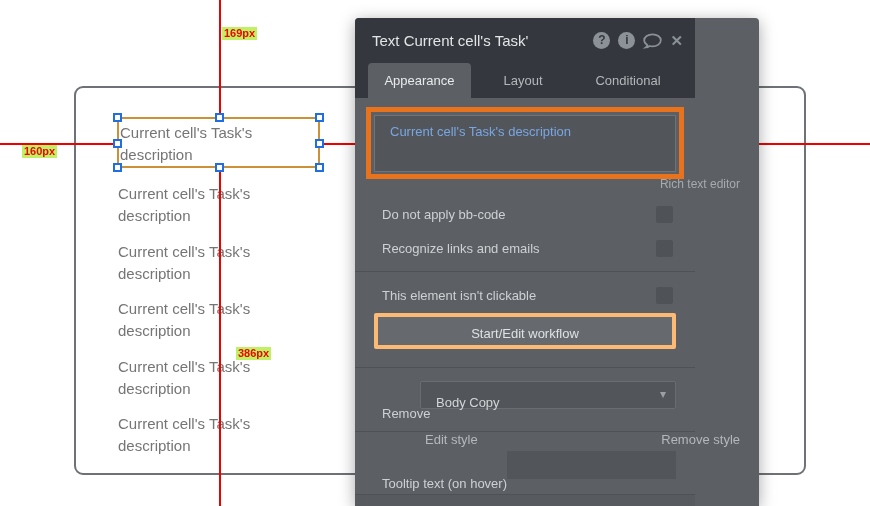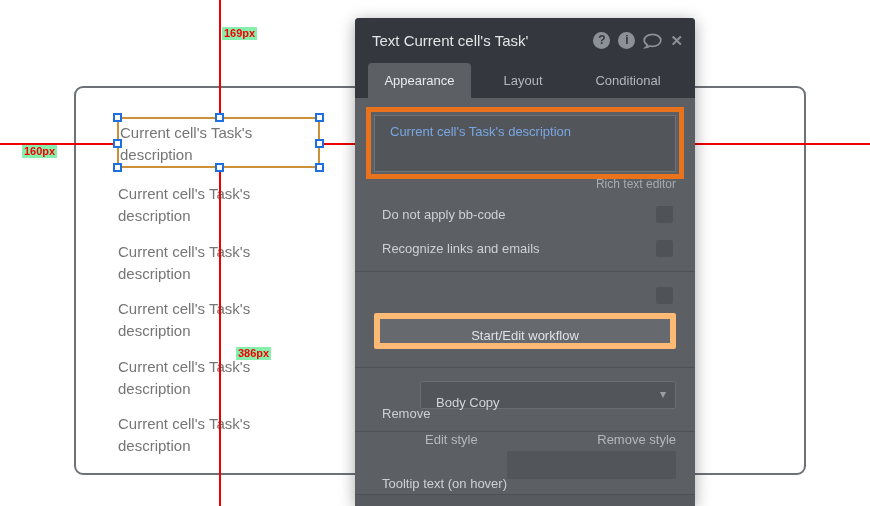--- a/index.html
+++ b/index.html
@@ -21,28 +21,28 @@
   .selection { position:absolute; left:117px; top:117px; width:203px; height:51px;
     background:#ffffff; border:2px solid #cc9136; z-index:4; }
   .sel-text { position:absolute; left:1px; top:3px; width:196px; color:#757575;
     font-size:15px; line-height:22px; }
   .handle { position:absolute; width:9px; height:9px; background:#ffffff;
     border:2px solid #1f6fe0; z-index:5; }
   .h-nw{left:-6px;top:-6px;} .h-n{left:96px;top:-6px;} .h-ne{right:-6px;top:-6px;}
   .h-w{left:-6px;top:20px;}  .h-e{right:-6px;top:20px;}
   .h-sw{left:-6px;bottom:-6px;} .h-s{left:96px;bottom:-6px;} .h-se{right:-6px;bottom:-6px;}
 
-  .measure { position:absolute; z-index:6; color:#f50000; background:#86efac;
+  .measure { position:absolute; z-index:6; color:#f50000; background:#bef264;
     font-size:11px; font-weight:bold; padding:0 2px; line-height:13px; }
   .m-169 { left:222px; top:27px; }
   .m-160 { left:22px;  top:145px; }
   .m-386 { left:220px; top:347px;margin-left:16px; }
 
   
-  .panel { position:absolute; left:355px; top:18px; width:340px; height:488px;
+  .panel { position:absolute; left:355px; top:18px; width:404px; height:488px;
     background:#5c6065; z-index:10; border-radius:4px 4px 0 0; overflow:hidden;
     box-shadow:0 3px 16px rgba(0,0,0,0.35); font-size:13px; color:#ced1d3; }
   .p-header { position:absolute; left:0; top:0; width:340px; height:45px;
     background:#34383e; display:flex; align-items:center; padding:0 12px 0 17px; }
   .p-title { color:#e3e5e7; font-size:15px; flex:1 1 auto; white-space:nowrap; }
   .p-icons { display:flex; align-items:center; gap:8px; }
   .icn-circle { width:17px; height:17px; border-radius:50%; background:#8b9196; color:#34383e;
     font-size:12px; font-weight:bold; text-align:center; line-height:17px; cursor:pointer; }
   .icn-close { color:#8b9196; font-size:15px; font-weight:bold; line-height:17px; cursor:pointer; }
   .icn-bubble { display:block; cursor:pointer; }
@@ -63,21 +63,21 @@
 
   .row-label { position:absolute; left:21px; color:#ced1d3;margin-left:6px; }
   .lbl-bbcode { top:189px; } .lbl-links { top:223px; } .lbl-click { top:270px; }
   .checkbox { position:absolute; left:301px; width:17px; height:17px; background:#4f5358; border-radius:2px; cursor:pointer; }
   .cb-bbcode { top:188px; } .cb-links { top:222px; } .cb-click { top:269px; }
 
   .divider { position:absolute; left:0; width:340px; height:1px; background:#4e5256; }
   .dv1 { top:253px; } .dv2 { top:349px; } .dv3 { top:413px; } .dv4 { top:476px; }
 
   .wf-button { position:absolute; left:19px; top:295px; width:302px; height:36px;
-    background:#666a6f; border:6px solid #fdba74; border-radius:2px; color:#dfe1e3;
+    background:#666a6f; border:4px solid #fdba74; border-radius:2px; color:#dfe1e3;
     text-align:center; line-height:34px; cursor:pointer; }
 
   .lbl-style { top:388px; }
   .dropdown { position:absolute; left:65px; top:363px; width:256px; height:28px;
     background:#52565b; border:1px solid #696d71; border-radius:2px; cursor:pointer; }
   .dd-value { position:absolute; left:15px; top:5px; color:#d3d5d7;margin-top:8px; }
   .dd-caret { position:absolute; right:9px; top:5px; color:#9aa0a4; font-size:12px; }
   .link-edit { position:absolute; left:70px; top:414px; color:#b4b8bc; cursor:pointer; }
   .link-remove { position:absolute; right:19px; top:414px; color:#b4b8bc; cursor:pointer; }
 
@@ -148,20 +148,21 @@
     <div class="rte-link">Rich text editor</div>
 
     <div class="row-label lbl-bbcode">Do not apply bb-code</div>
     <div class="checkbox cb-bbcode"></div>
 
     <div class="row-label lbl-links">Recognize links and emails</div>
     <div class="checkbox cb-links"></div>
 
     <div class="divider dv1"></div>
 
+    <div class="row-label lbl-click">This element isn't clickable</div>
     <div class="checkbox cb-click"></div>
 
     <div class="wf-button">Start/Edit workflow</div>
 
     <div class="divider dv2"></div>
 
     <div class="row-label lbl-style">Remove</div>
     <div class="dropdown">
       <div class="dd-value">Body Copy</div>
       <div class="dd-caret">▾</div>

